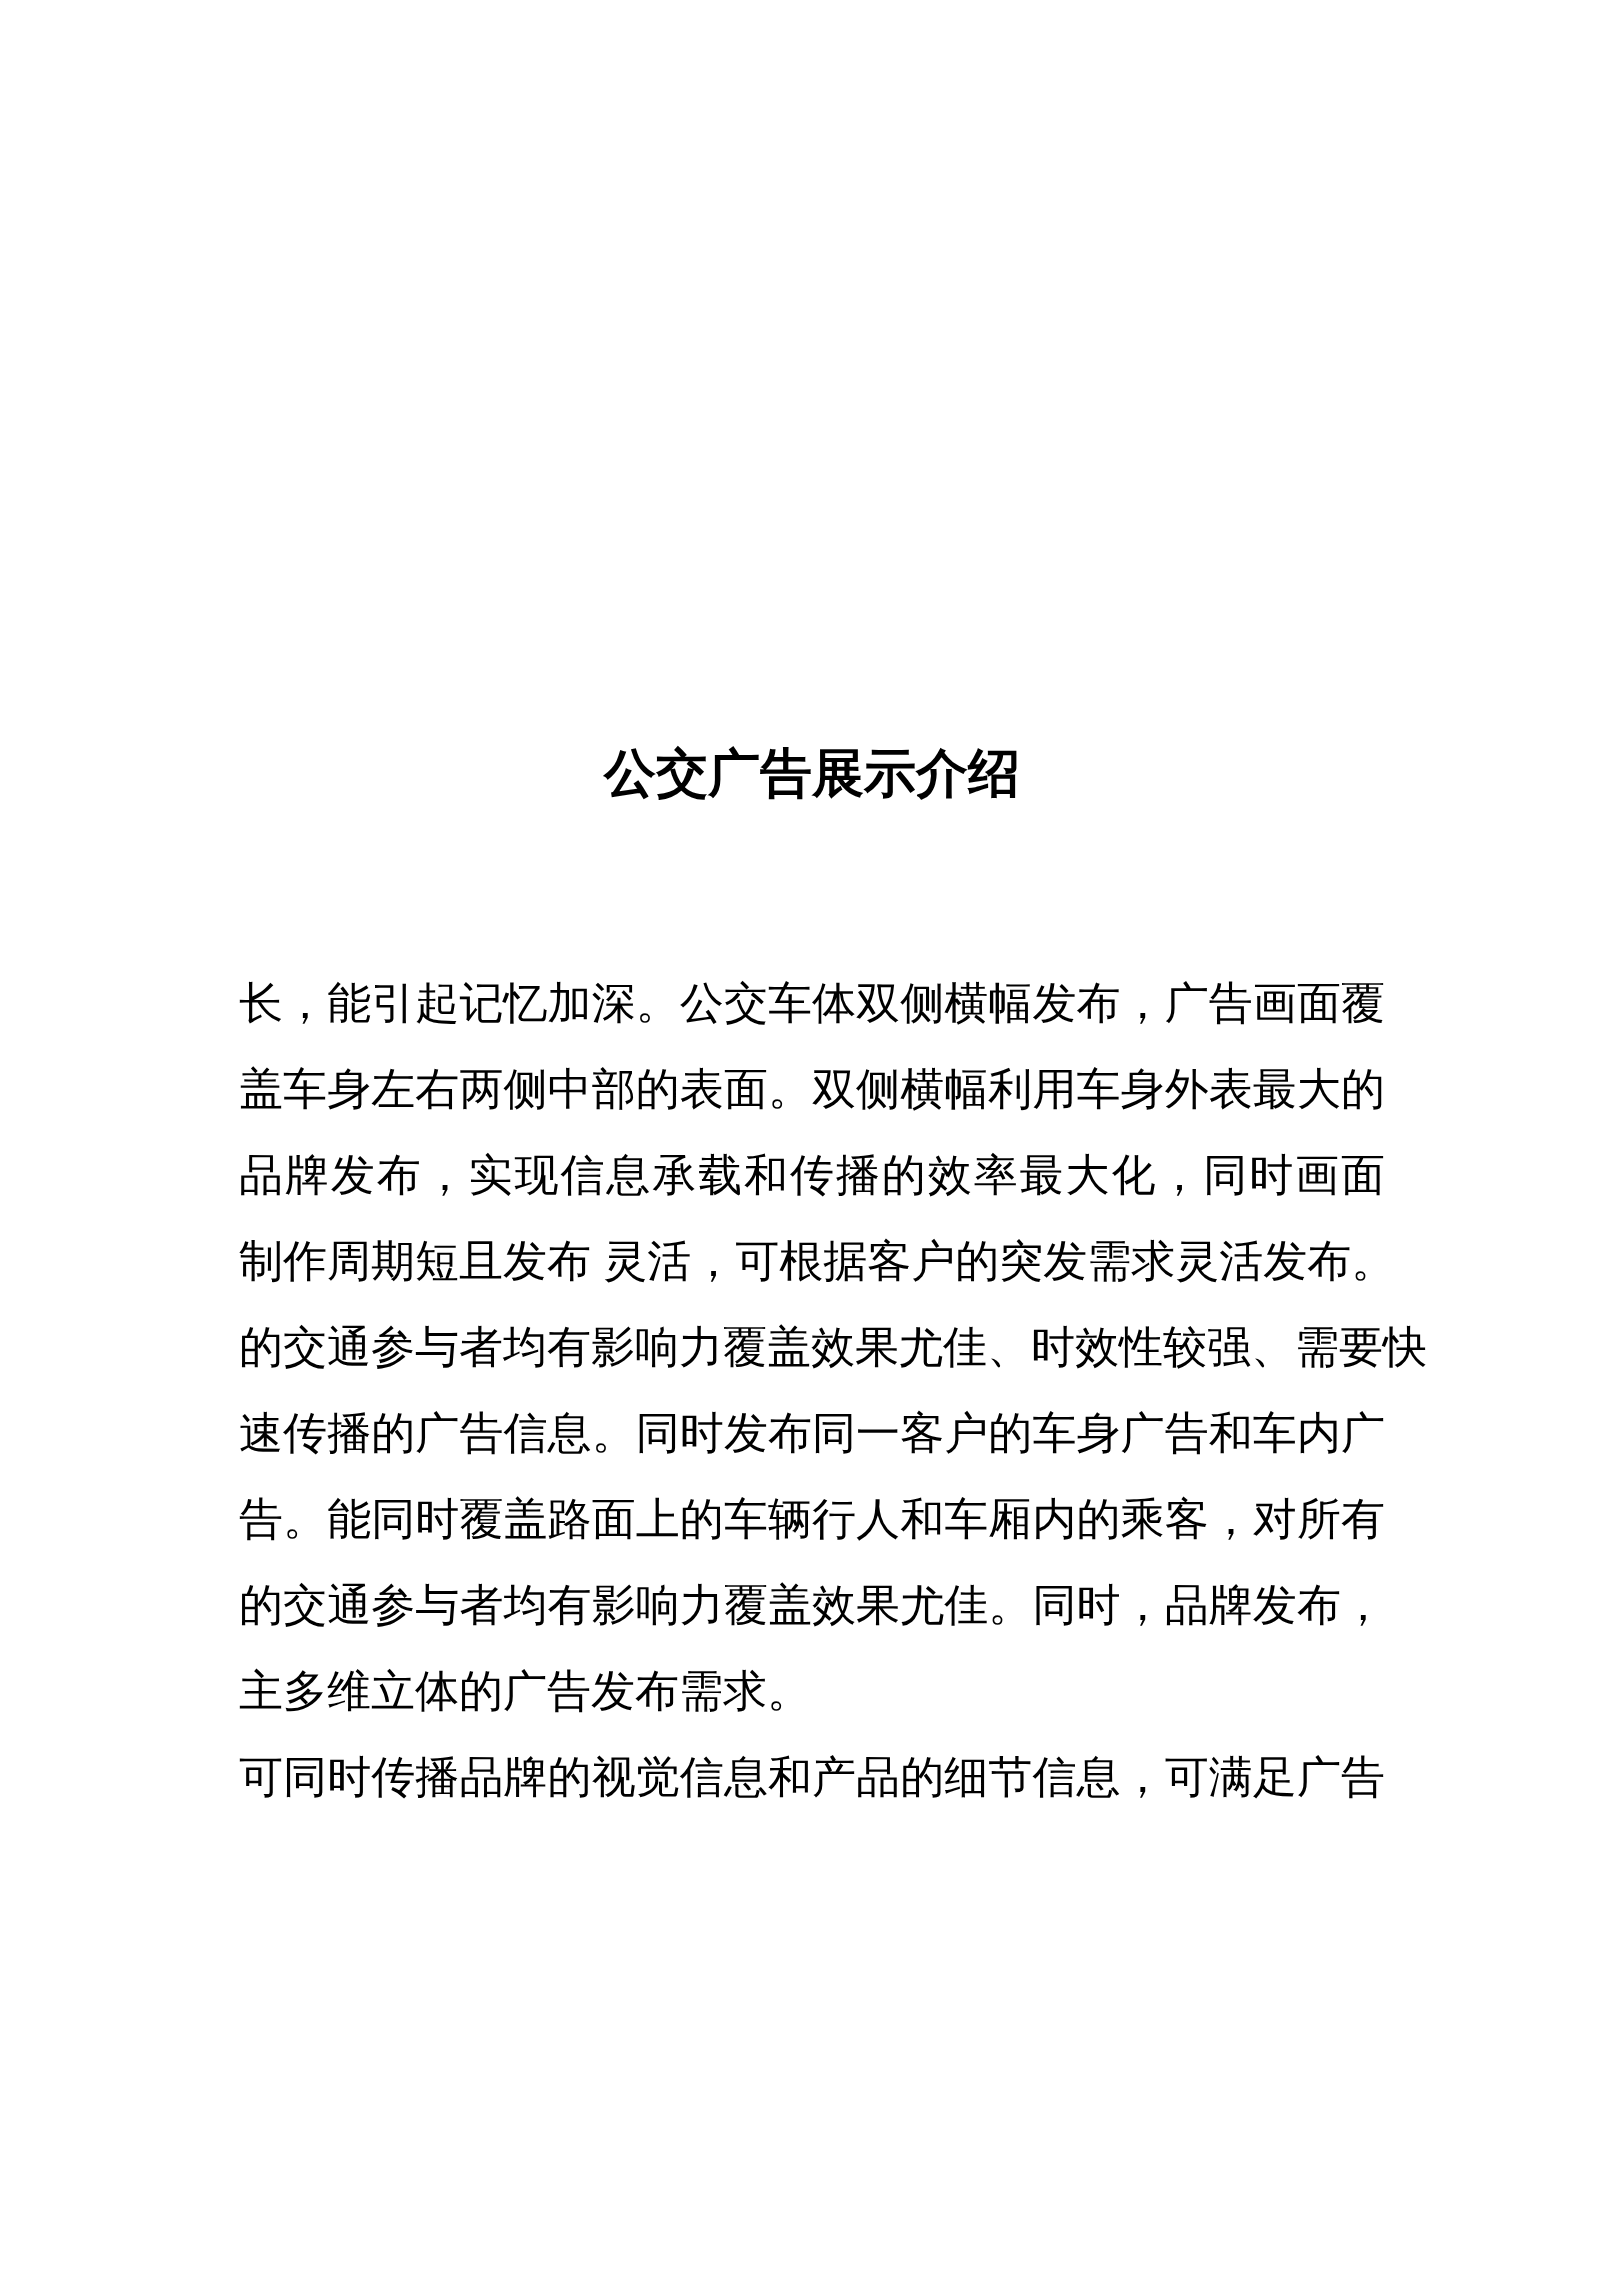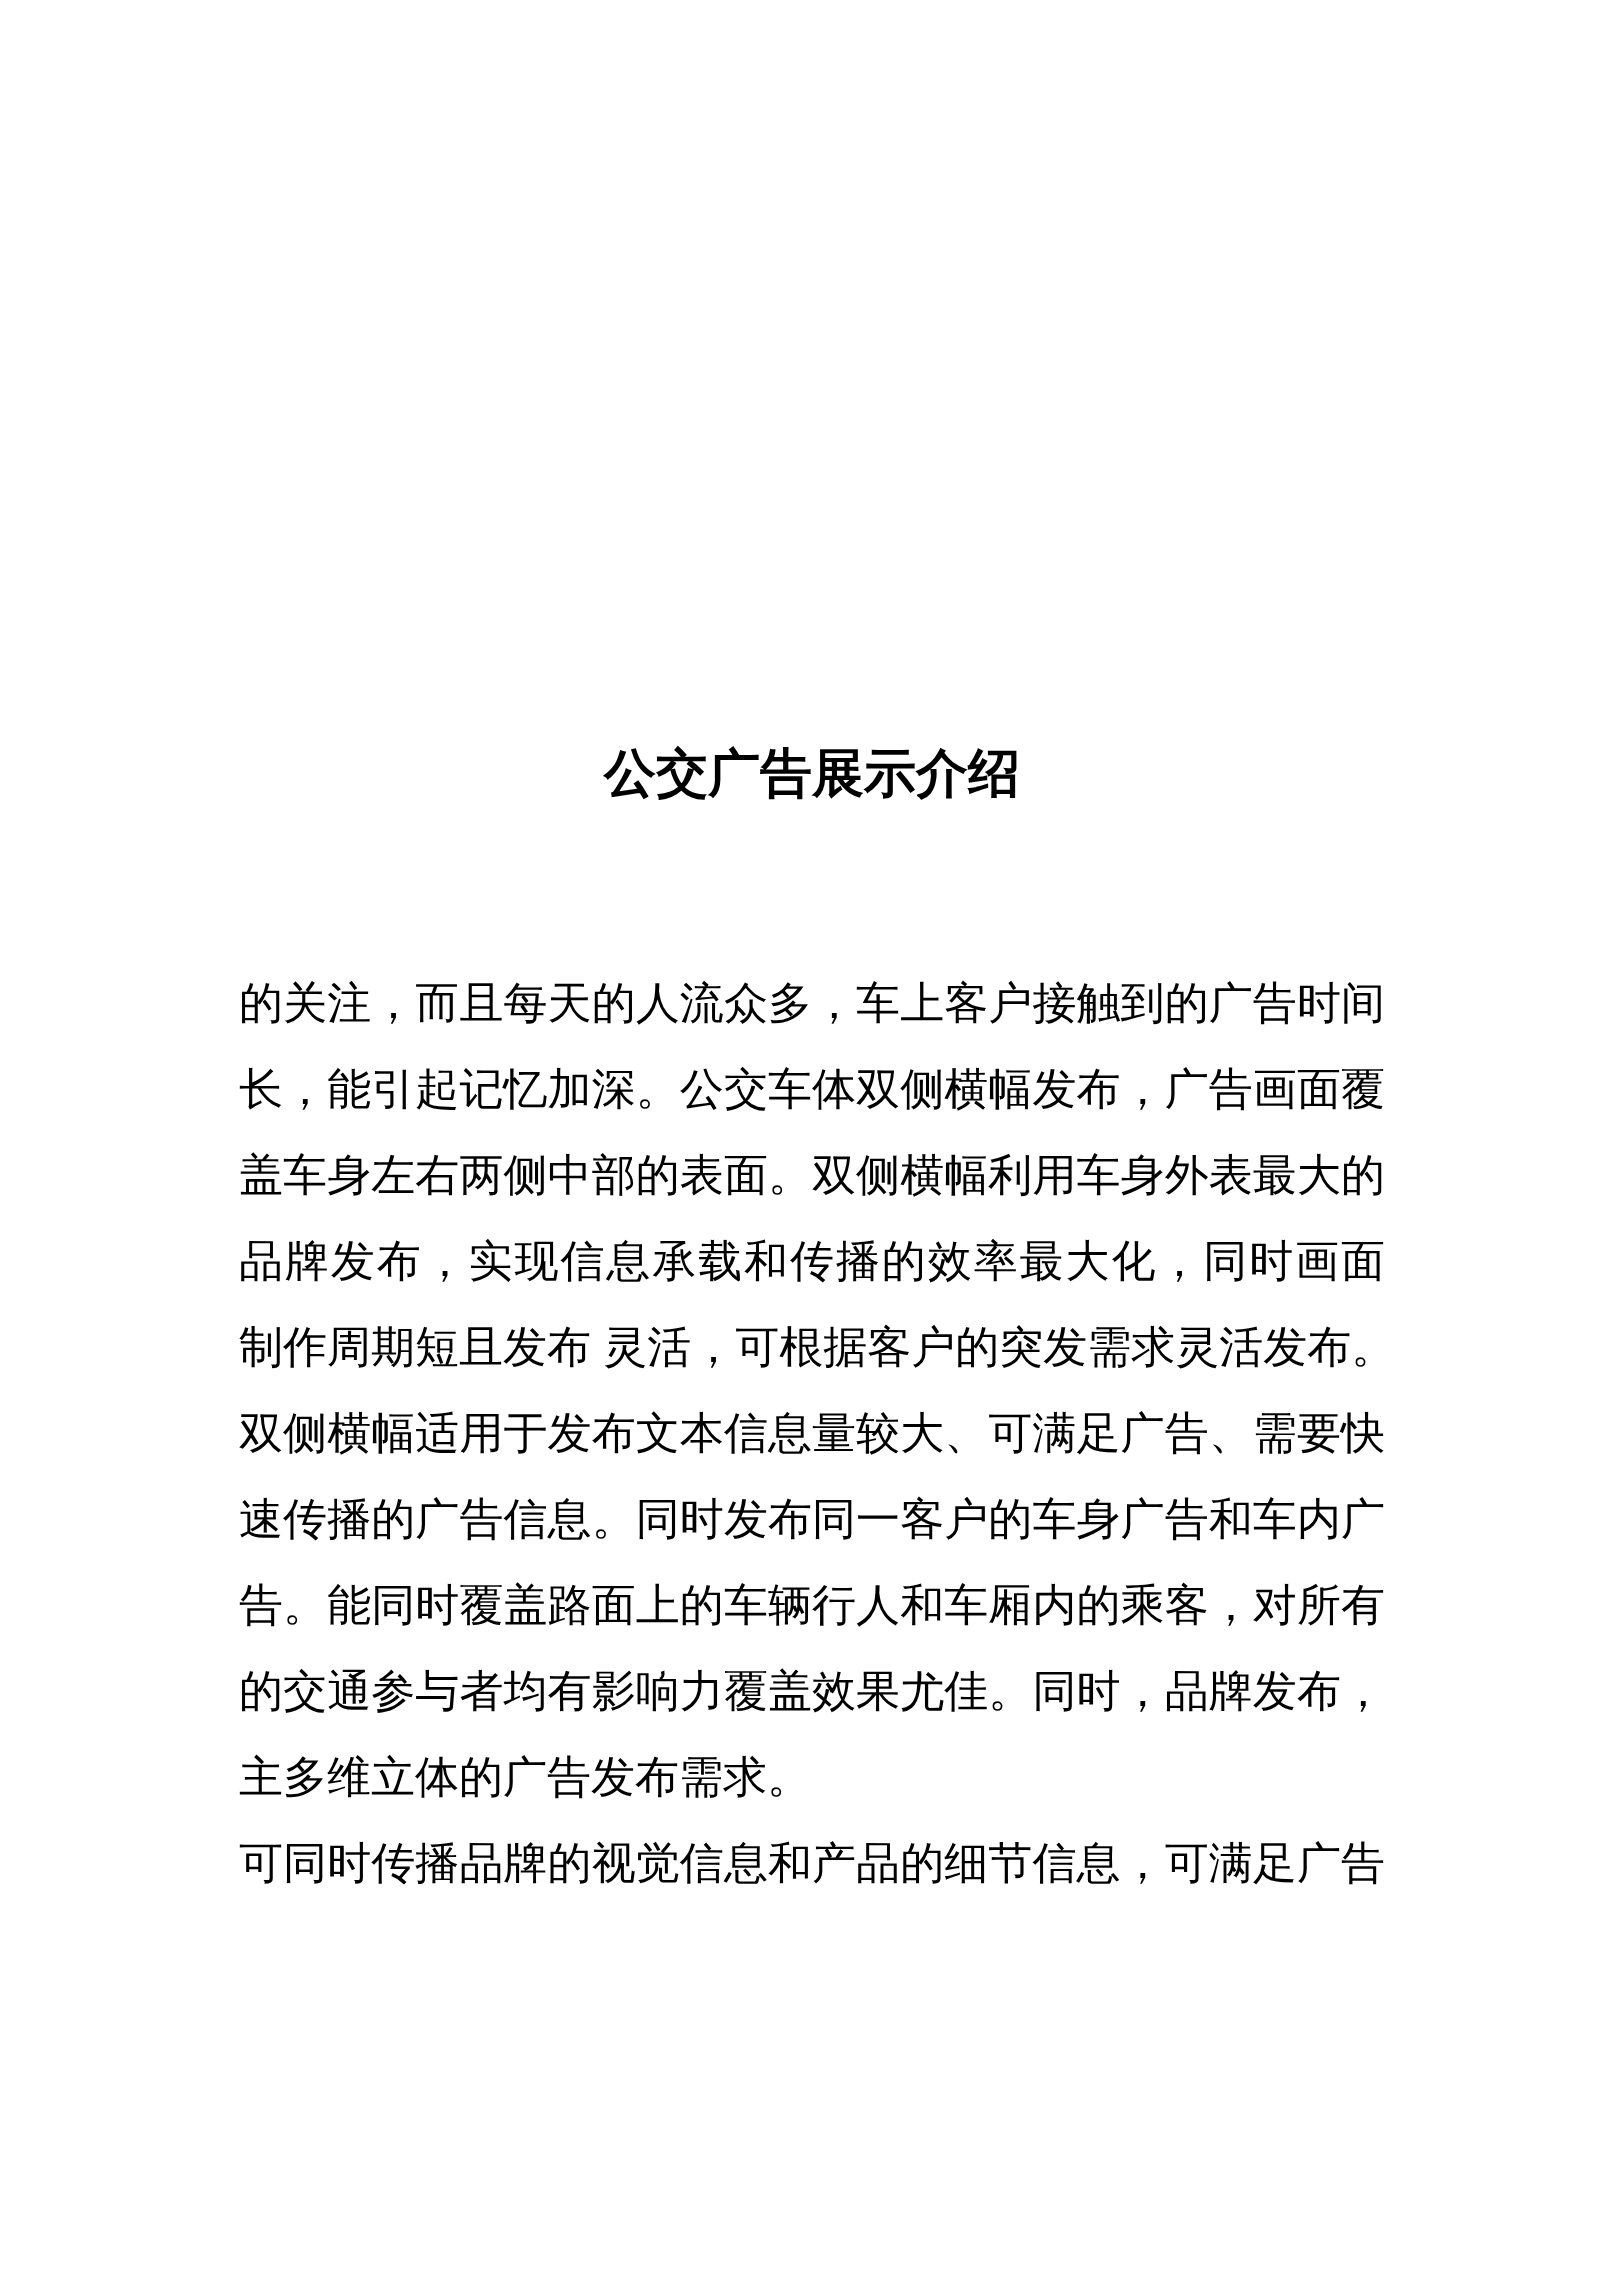--- a/index.html
+++ b/index.html
@@ -60,26 +60,25 @@
   }
 </style>
 </head>
 <body>
 
 <div class="page">
 
   <h1 class="doc-title">公交广告展示介绍</h1>
 
   <div class="doc-body">
-    <div class="para-line">的关注，而且每天的人流众多，车上客户接触到的广告时间</div>
     <div class="para-line">长，能引起记忆加深。公交车体双侧横幅发布，广告画面覆</div>
     <div class="para-line">盖车身左右两侧中部的表面。双侧横幅利用车身外表最大的</div>
     <div class="para-line">品牌发布，实现信息承载和传播的效率最大化，同时画面</div>
     <div class="para-line">制作周期短且发布 灵活，可根据客户的突发需求灵活发布。</div>
-    <div class="para-line">双侧横幅适用于发布文本信息量较大、可满足广告、需要快</div>
+    <div class="para-line">的交通参与者均有影响力覆盖效果尤佳、时效性较强、需要快</div>
     <div class="para-line">速传播的广告信息。同时发布同一客户的车身广告和车内广</div>
     <div class="para-line">告。能同时覆盖路面上的车辆行人和车厢内的乘客，对所有</div>
     <div class="para-line">的交通参与者均有影响力覆盖效果尤佳。同时，品牌发布，</div>
     <div class="para-line last">主多维立体的广告发布需求。</div>
     <div class="para-line">可同时传播品牌的视觉信息和产品的细节信息，可满足广告</div>
   </div>
 
 </div>
 
 

